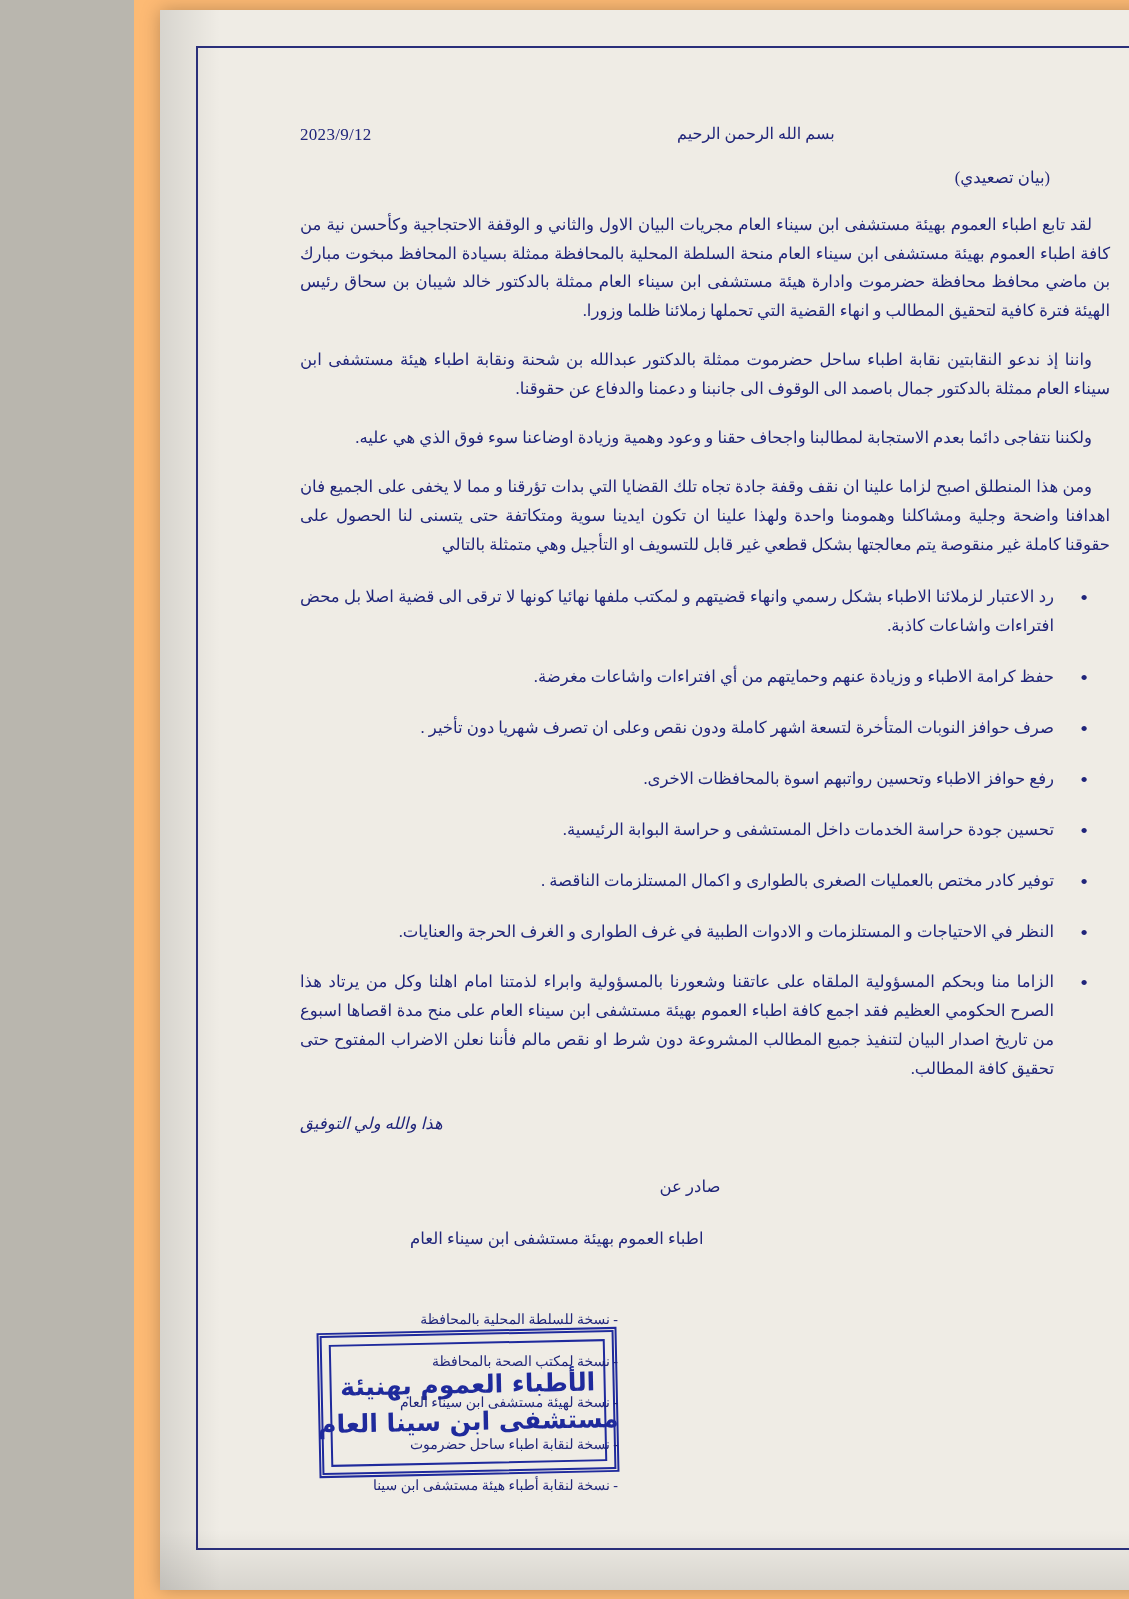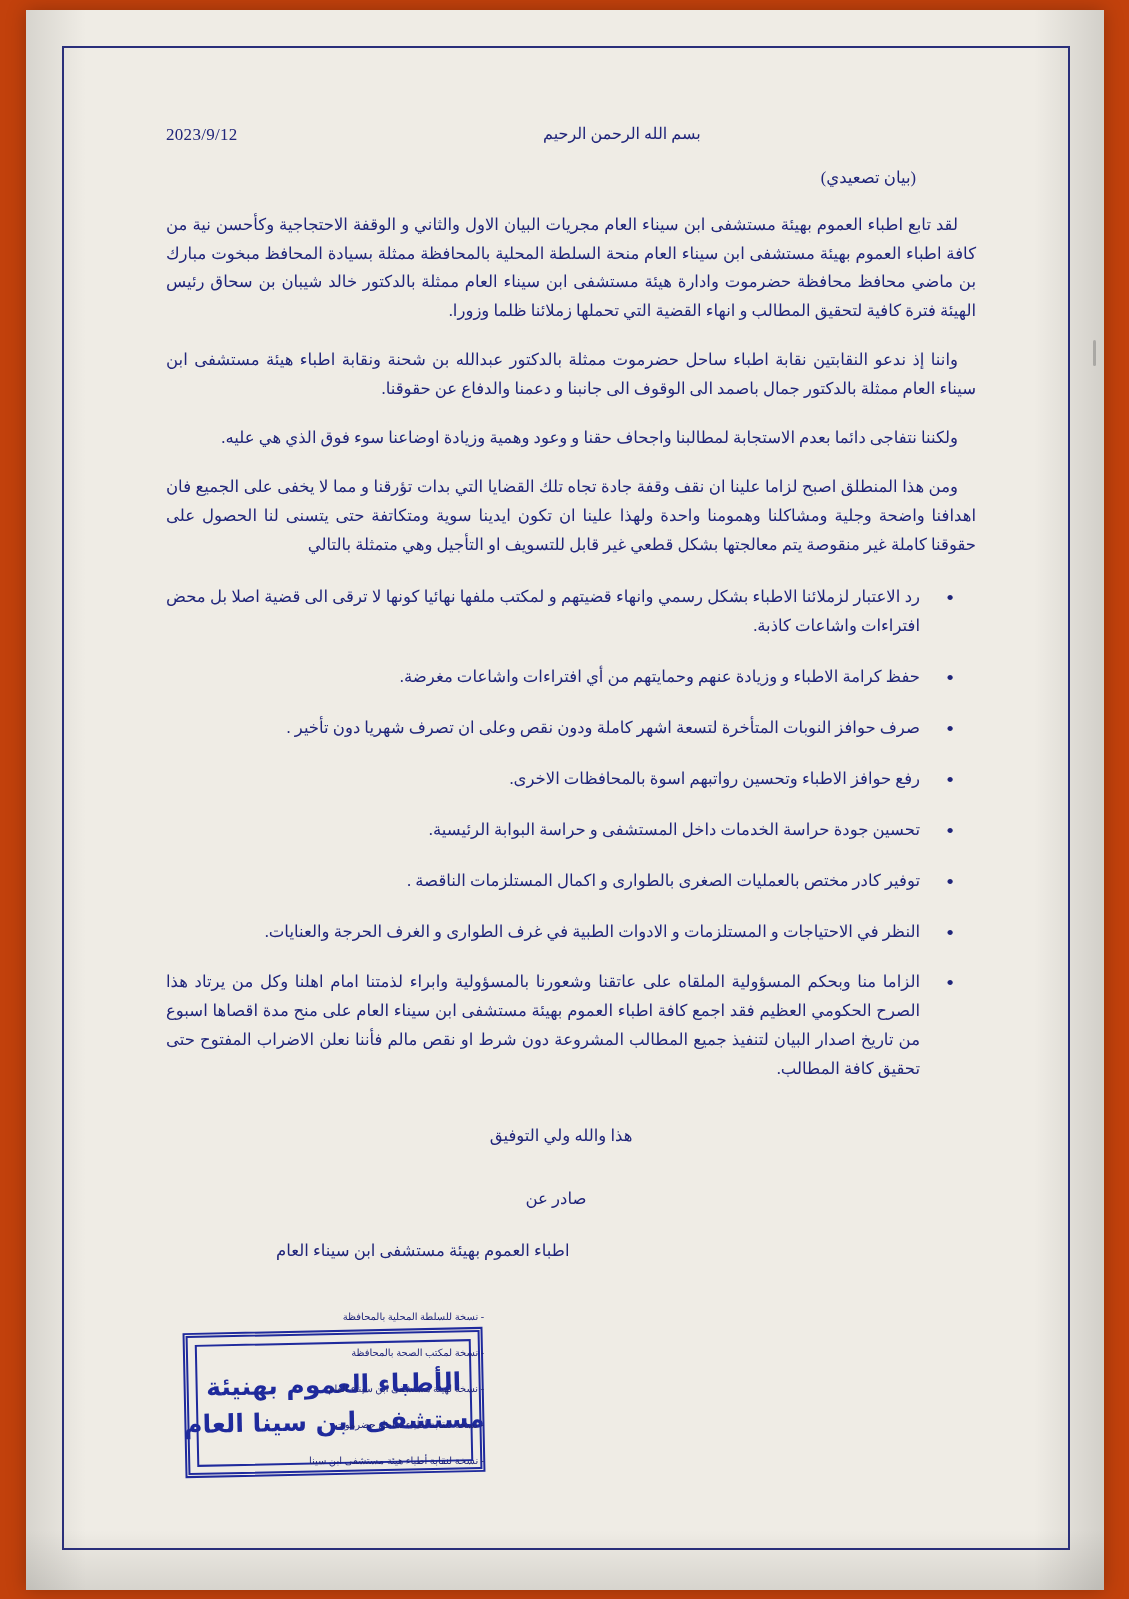--- a/index.html
+++ b/index.html
@@ -2,23 +2,23 @@
 <html lang="ar" dir="rtl"><head>
 <meta charset="utf-8">
 <style>
   html, body {
     margin: 0;
     padding: 0;
     background: #b9b6ae;
   }
   .page {
     position: relative;
-    width: 1129px;
+    width: 995px;
     height: 1599px;
-    background: #c2410c;
+    background: #fdba74;
     overflow: hidden;
     font-family: "Liberation Serif", "DejaVu Serif", serif;
   }
   
   .sheet {
     position: absolute;
     left: 26px;
     top: 10px;
     width: 1078px;
     height: 1580px;
@@ -115,23 +115,24 @@
     content: "•";
     position: absolute;
     right: 22px;
     top: -2px;
     font-size: 22px;
     line-height: 1.5;
     color: #20257a;
   }
   li.li-c { text-align: center; }
   .closing {
-    margin-top: 38px;
-    text-align: center;
+    margin-top: 26px;
+    text-align: left;
     padding-right: 20px;
+    font-style: italic;
   }
   .issuer-by {
     margin-top: 34px;
     text-align: center;
     padding-right: 30px;
   }
   .issuer-name {
     margin-top: 23px;
     text-align: left;
     padding-left: 110px;
@@ -169,21 +170,21 @@
     letter-spacing: 0.5px;
     white-space: nowrap;
   }
   
   .cc-list {
     position: absolute;
     right: 620px;
     top: 1300px;
     width: 330px;
     color: #20257a;
-    font-size: 10px;
+    font-size: 14px;
     line-height: 1.4;
     text-align: right;
   }
   .cc-list div {
     margin-bottom: 22px;
     white-space: nowrap;
   }
   .edge-mark {
     position: absolute;
     right: 8px;

